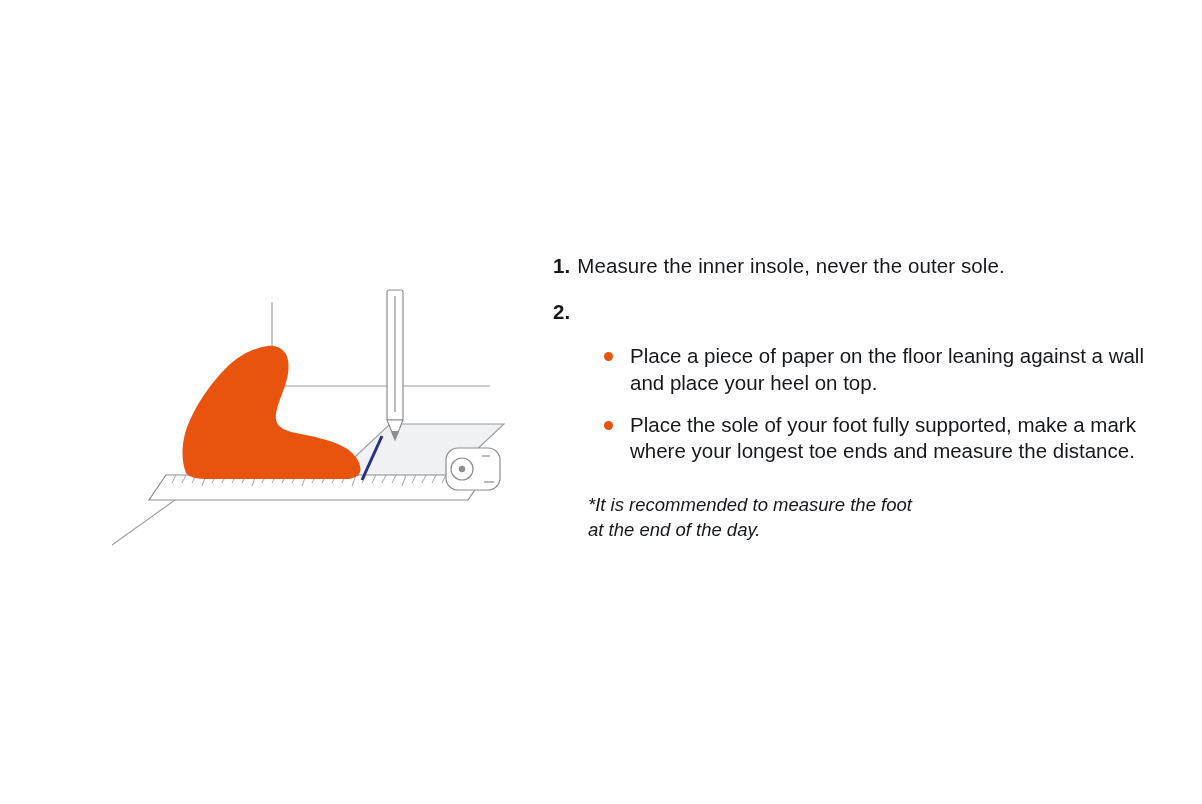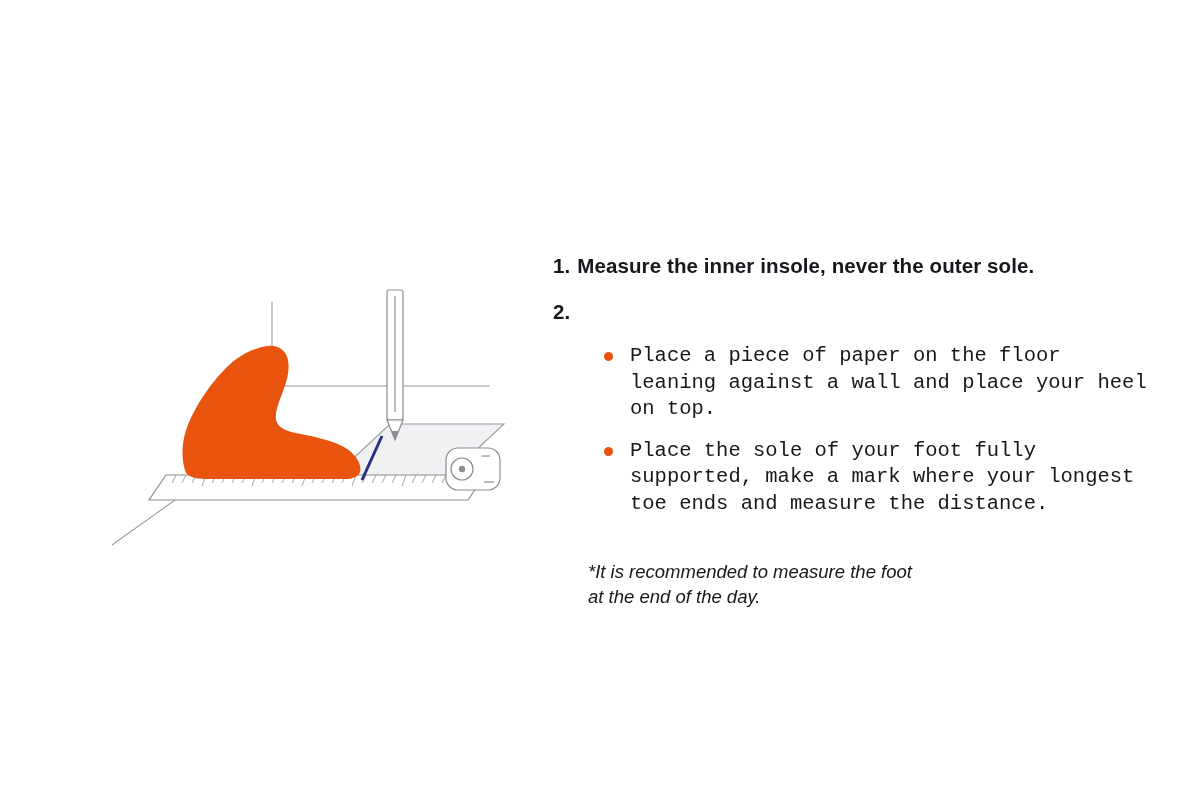--- a/index.html
+++ b/index.html
@@ -49,48 +49,47 @@
     color: #16181c;
     margin-bottom: 18px;
     letter-spacing: 0.1px;
   }
   .step-num {
     font-weight: bold;
     margin-right: 7px;
     flex: none;
   }
   .step-text {
-    font-weight: bold;
+    font-weight: normal;
     text-align: center;
   }
   .bullets {
     margin: 0 0 0 48px;
     padding: 0;
     list-style: none;
   }
   .bullet {
     position: relative;
     font-size: 20.5px;
     line-height: 1.28;
     color: #16181c;
     margin-bottom: 16px;
     padding-left: 29px;
-    font-family: Liberation Mono, monospace;
   }
   .bullet-dot {
     position: absolute;
     left: 3px;
     top: 9px;
     width: 9px;
     height: 9px;
     border-radius: 50%;
     background: #E8540E;
   }
   .note {
-    margin-top: 43px;
+    margin-top: 29px;
     margin-left: 35px;
     font-size: 18.5px;
     font-style: italic;
     line-height: 1.35;
     color: #16181c;
     max-width: 430px;
   }
   .note-line { display: block; }
 </style>
 </head>

